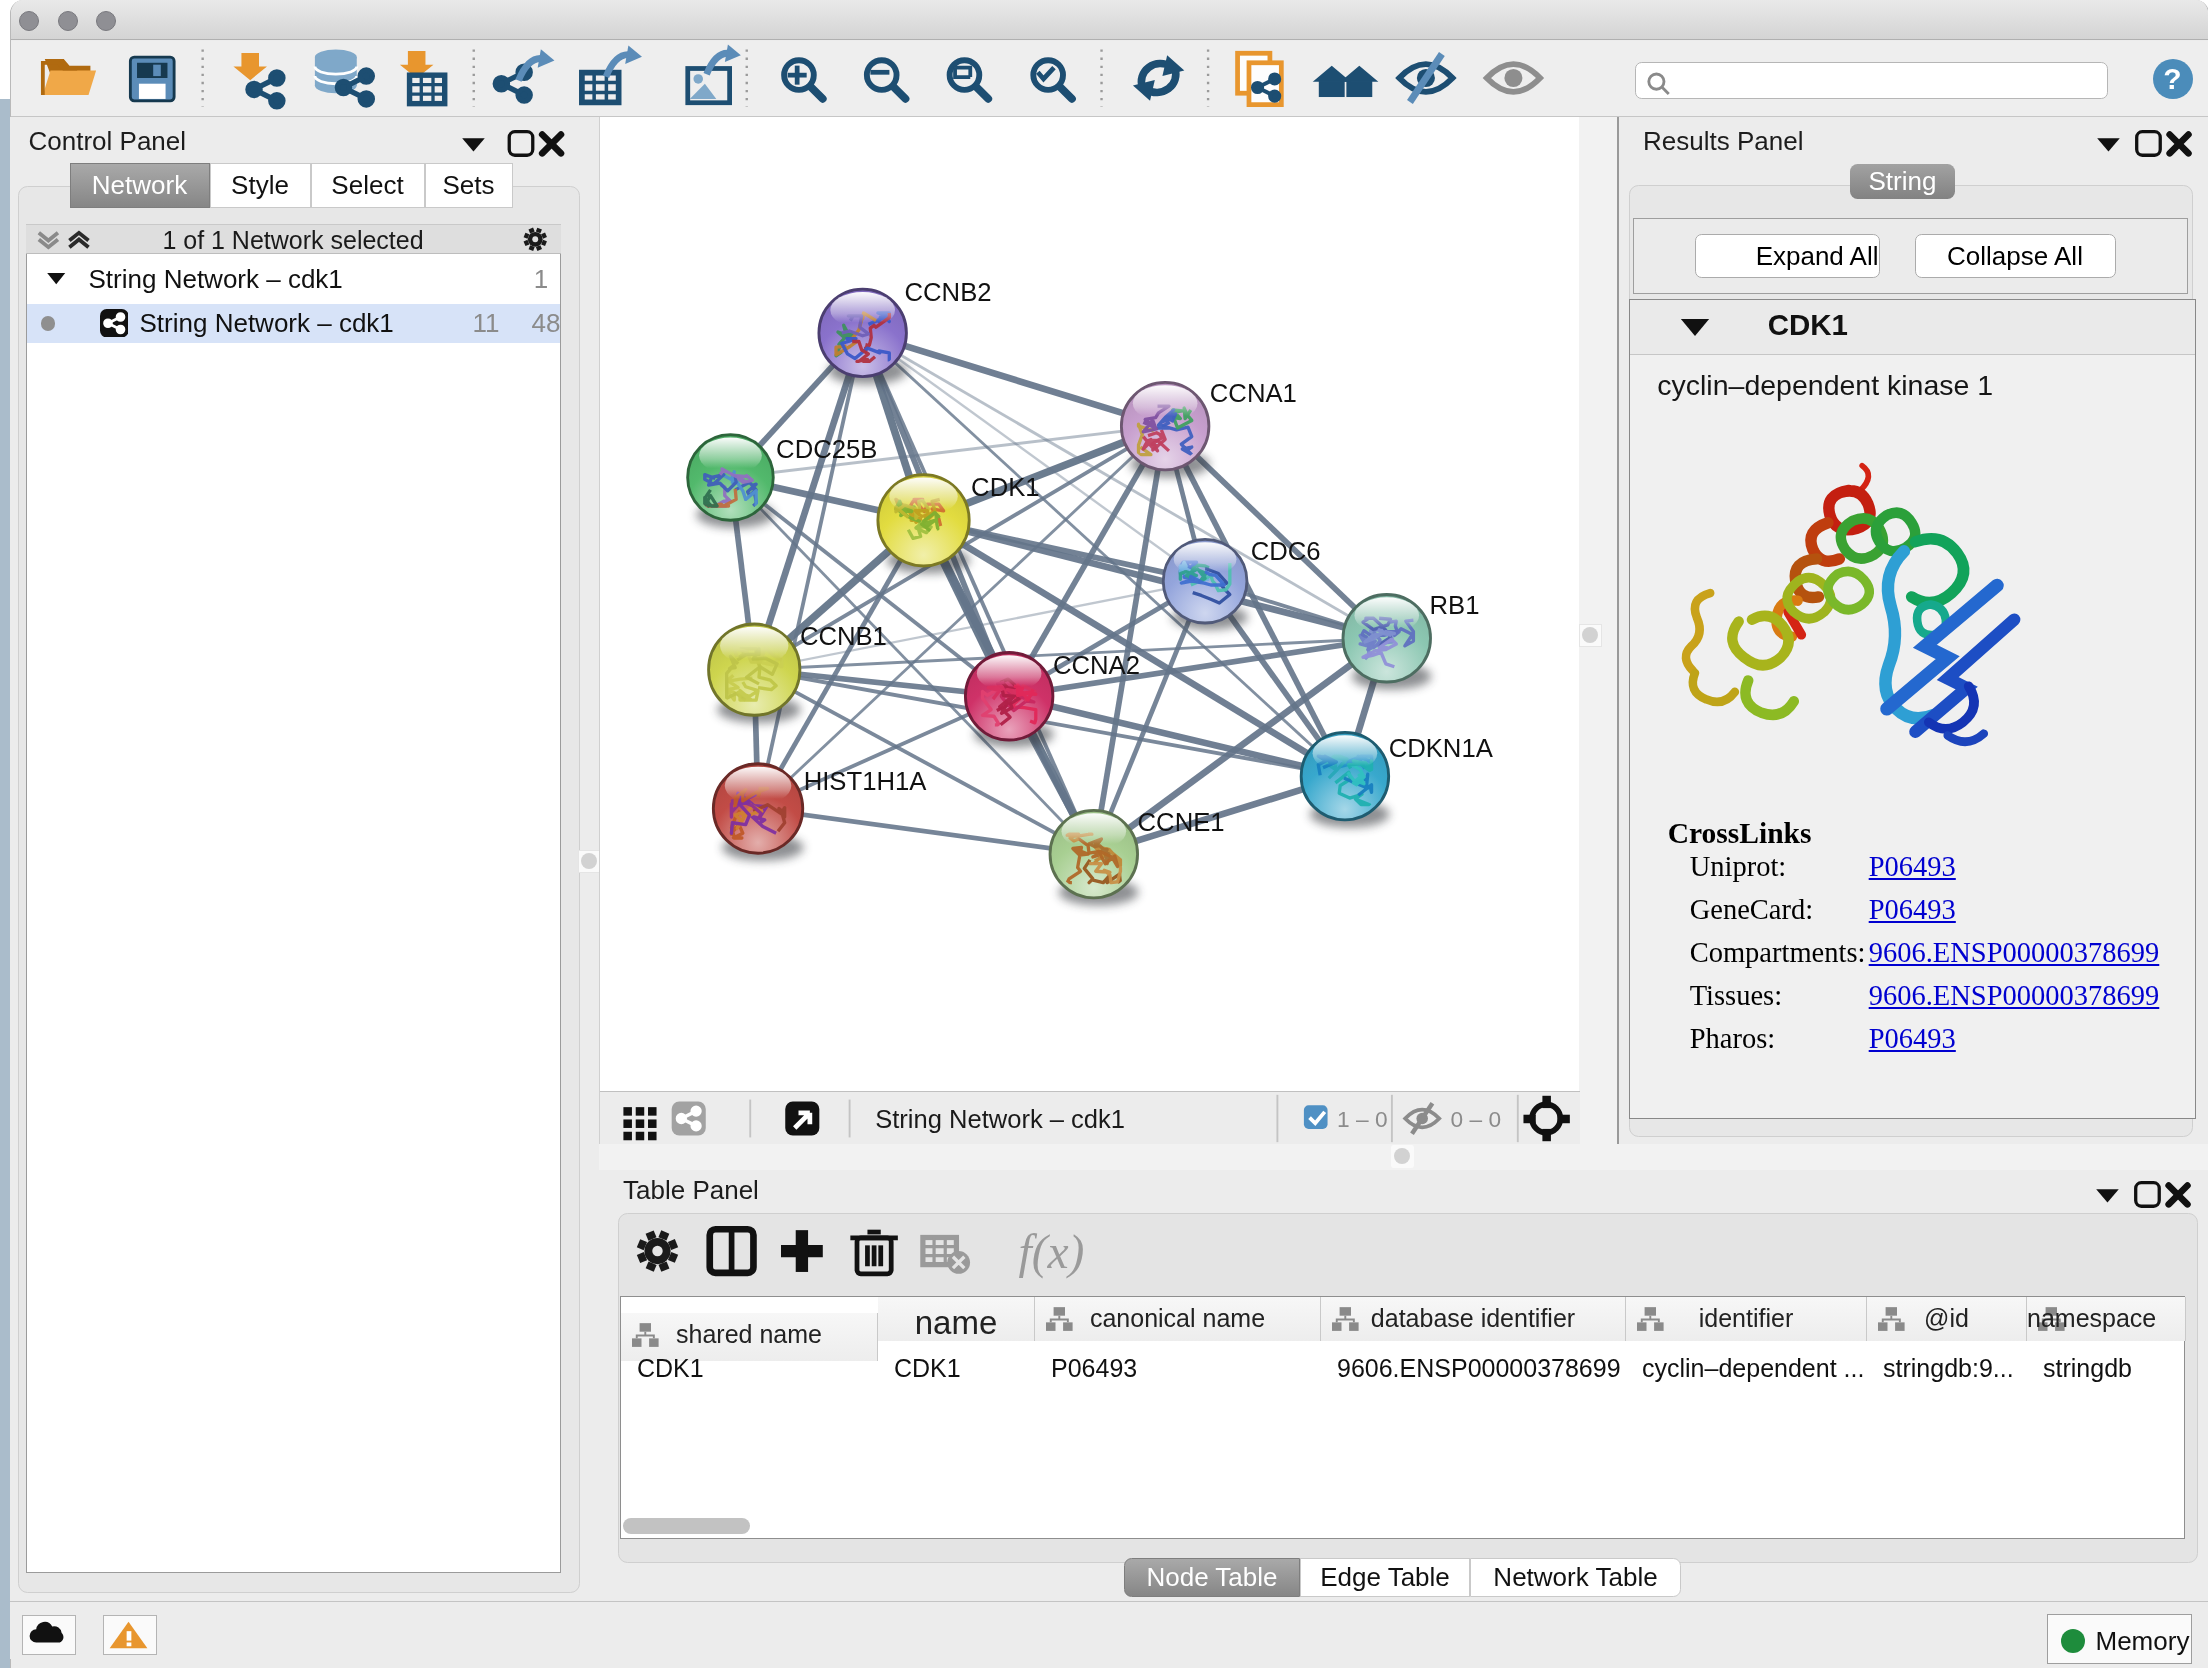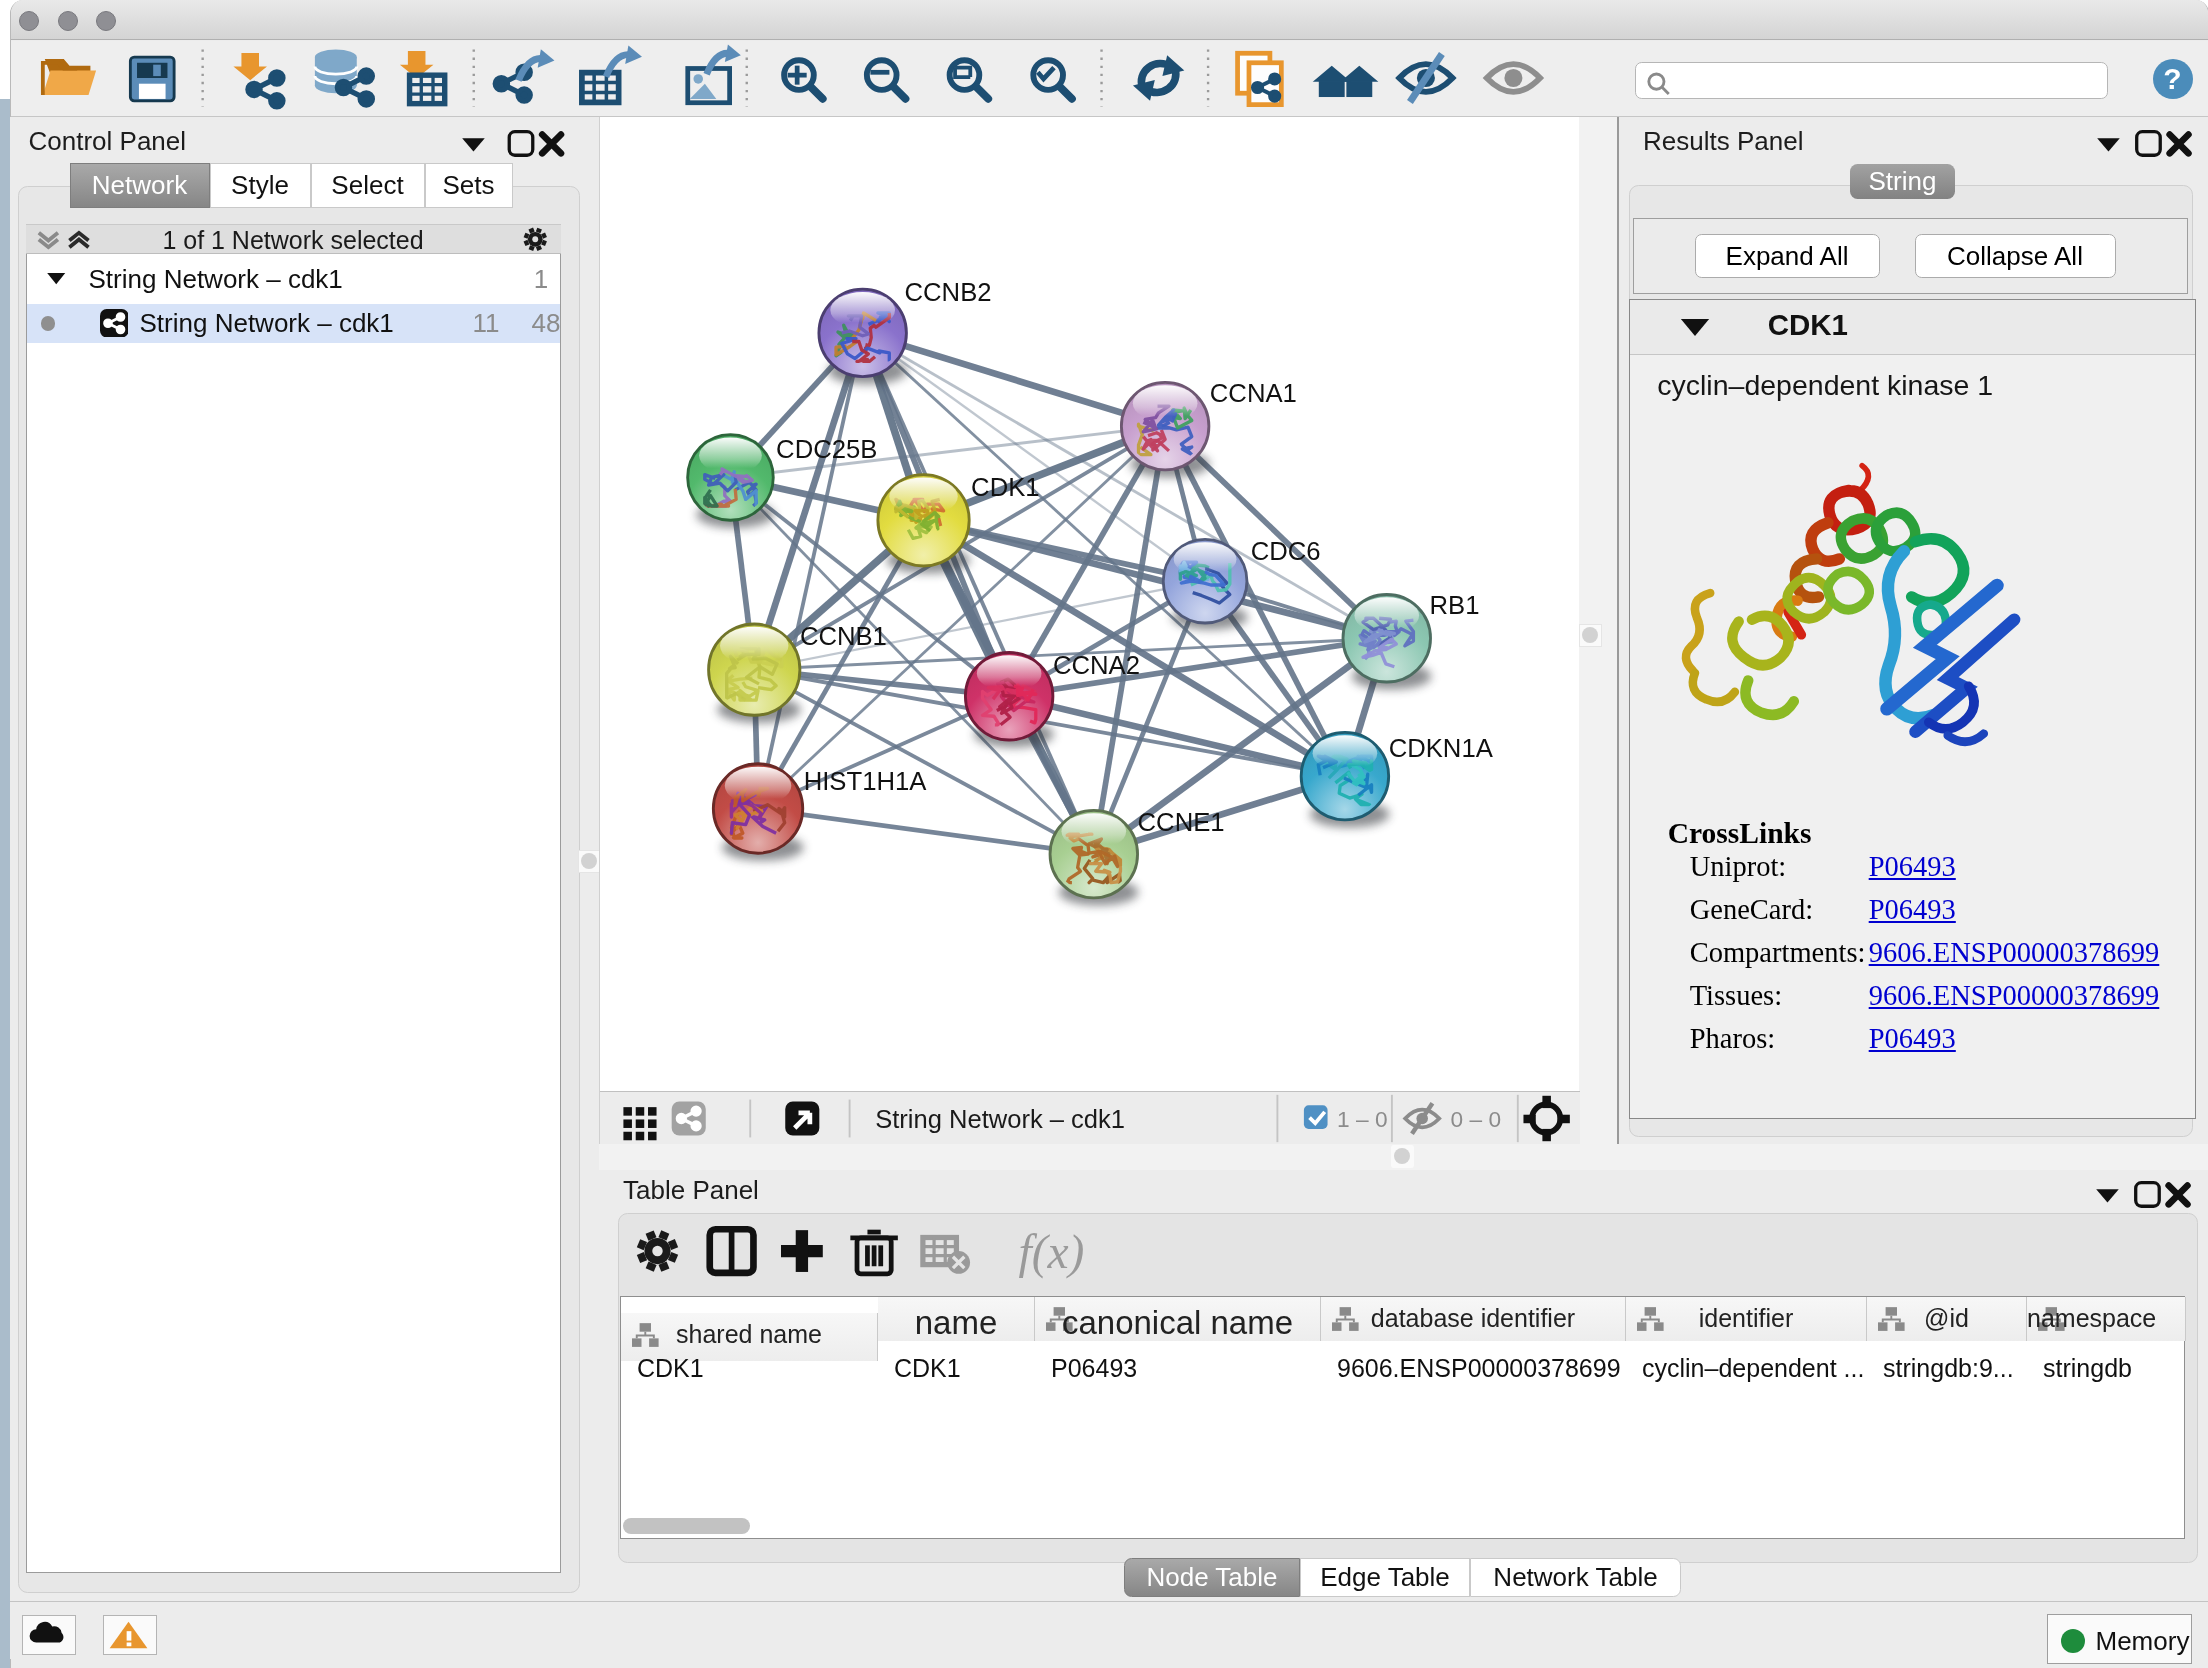--- a/index.html
+++ b/index.html
@@ -565,21 +565,21 @@
 <div class="abs" style="left:1623px;top:117px;width:586px;height:1027px;background:#ececec">
   <div class="abs ptitle" style="left:20px;top:8.6px">Results Panel</div>
   <svg class="abs" style="left:468px;top:9.5px" width="114" height="32" viewBox="0 0 120 34">
       <path d="M6 12 L30 12 L18 26Z" fill="#111"></path>
       <rect x="48" y="5" width="25" height="25" rx="6" fill="none" stroke="#111" stroke-width="3.5"></rect>
       <path d="M83 8 L103 28 M103 8 L83 28" stroke="#111" stroke-width="7" stroke-linecap="round"></path>
     </svg>
   <div class="abs" style="left:5.7px;top:68px;width:564px;height:952px;background:#e7e7e7;border:1px solid #cfcfcf;border-radius:9.5px"></div>
   <div class="abs" style="left:227px;top:47px;width:105px;height:35px;background:linear-gradient(#a2a2a2,#828282);border-radius:7.6px;color:#fff;font-size:26px;text-align:center;line-height:34px">String</div>
   <div class="abs" style="left:9.5px;top:101px;width:555px;height:76px;border:1px solid #9e9e9e;background:#ebebeb">
-     <div class="abs" style="left:61px;top:15px;width:185px;height:44px;background:#fff;border:1px solid #ababab;border-radius:6.7px;text-align:center;line-height:42px;font-size:26px">Expand All</div>
+     <div class="abs" style="left:61px;top:15px;width:185px;height:44px;background:#fff;border:1px solid #ababab;border-radius:6.7px;text-align:right;line-height:42px;font-size:26px">Expand All</div>
      <div class="abs" style="left:281px;top:15px;width:201px;height:44px;background:#fff;border:1px solid #ababab;border-radius:6.7px;text-align:center;line-height:42px;font-size:26px">Collapse All</div>
   </div>
   <div class="abs" style="left:5.7px;top:182px;width:567px;height:820px;border:1px solid #888;background:#f0f0f0">
      <div class="abs" style="left:0;top:0;width:100%;height:55px;background:#eaeaea;border-bottom:1px solid #c6c6c6">
         <svg class="abs" style="left:49px;top:15px" width="32" height="25" viewBox="0 0 34 26">
           <path d="M2 4 L32 4 L17 22Z" fill="#111"></path>
         </svg>
         <div class="abs" style="left:138px;top:7.6px;font-size:29.5px;font-weight:bold;color:#111">CDK1</div>
      </div>
      <div class="abs" style="left:27.6px;top:69px;font-size:28.5px;color:#161616">cyclin–dependent kinase 1</div>
@@ -685,21 +685,21 @@
         <div class="abs" style="left:273px;top:57px;font-size:25px;color:#111">CDK1</div>
         <div class="abs" style="left:414px;top:0;width:286px;height:44px;border-right:1px solid #c9c9c9;background:linear-gradient(#f7f7f7,#ededed)">
           <svg class="abs" style="left:11.4px;top:9.5px" width="28.5" height="25" viewBox="0 0 30 26">
             <g transform="translate(0,0)">
               <rect x="8" y="0" width="12" height="9" fill="#8a8a8a"></rect>
               <rect x="0" y="16" width="10" height="9" fill="#8a8a8a"></rect>
               <rect x="18" y="16" width="10" height="9" fill="#8a8a8a"></rect>
               <path d="M14 9 V13 M5 16 V13 H23 V16" stroke="#8a8a8a" stroke-width="2" fill="none"></path>
             </g>
           </svg>
-          <div style="position:absolute;left:0;top:6.7px;width:100%;text-align:center;font-size:33px;color:#222">canonical name</div>
+          <div style="position:absolute;left:0;top:6.7px;width:100%;text-align:center;font-size:25px;color:#222">canonical name</div>
         </div>
         <div class="abs" style="left:430px;top:57px;font-size:25px;color:#111">P06493</div>
         <div class="abs" style="left:700px;top:0;width:305px;height:44px;border-right:1px solid #c9c9c9;background:linear-gradient(#f7f7f7,#ededed)">
           <svg class="abs" style="left:11.4px;top:9.5px" width="28.5" height="25" viewBox="0 0 30 26">
             <g transform="translate(0,0)">
               <rect x="8" y="0" width="12" height="9" fill="#8a8a8a"></rect>
               <rect x="0" y="16" width="10" height="9" fill="#8a8a8a"></rect>
               <rect x="18" y="16" width="10" height="9" fill="#8a8a8a"></rect>
               <path d="M14 9 V13 M5 16 V13 H23 V16" stroke="#8a8a8a" stroke-width="2" fill="none"></path>
             </g>

